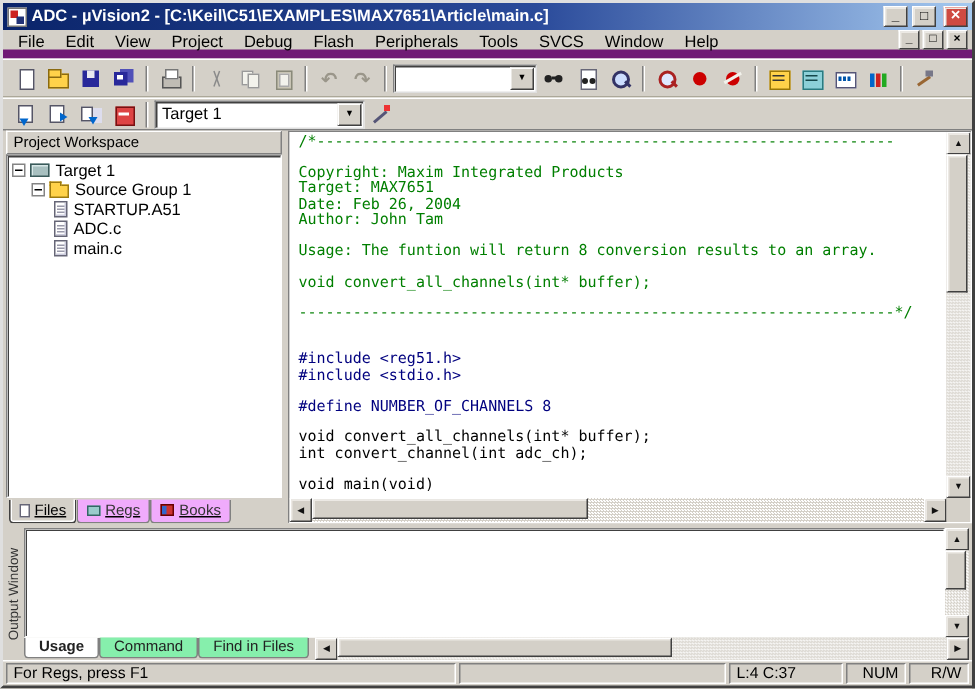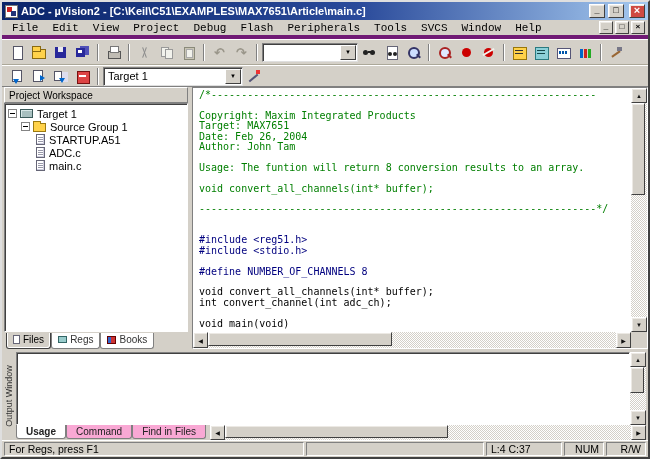--- a/index.html
+++ b/index.html
@@ -11,21 +11,21 @@
   
   .titlebar{height:18px;background:linear-gradient(90deg,#0a246a 0%,#2a4a9a 55%,#a6caf0 100%);display:flex;align-items:center;padding:0 3px;gap:3px;flex:none;}
   .appicon{width:13px;height:13px;background:#fff;border:1px solid #777;position:relative;flex:none;}
   .appicon::before{content:"";position:absolute;left:1px;top:1px;width:5px;height:5px;background:#c22;}
   .appicon::after{content:"";position:absolute;right:1px;bottom:1px;width:5px;height:5px;background:#237;}
   .title-text{color:#fff;font-weight:bold;font-size:11px;flex:1;white-space:nowrap;overflow:hidden;}
   .cap-btn{width:16px;height:14px;flex:none;background:#d4d0c8;border:1px solid;border-color:#fff #404040 #404040 #fff;box-shadow:inset 1px 1px 0 #ece9e4;font-size:9px;line-height:11px;text-align:center;font-weight:bold;}
   .cap-btn.close{background:#cf4a41;color:#fff;font-size:11px;line-height:11px;margin-left:2px;}
 
   
-  .menubar{height:19px;display:flex;align-items:center;padding:0 3px;flex:none;border-bottom:4px solid #701a75;font-family:Liberation Mono, monospace;}
+  .menubar{height:19px;display:flex;align-items:flex-start;padding:0 3px;flex:none;border-bottom:6px solid #701a75;}
   .menu-item{padding:2px 7px;white-space:nowrap;}
   .mdi{display:flex;gap:2px;margin-left:auto;}
   .mdi .cap-btn{width:14px;height:13px;font-size:8px;line-height:10px;}
 
   
   .toolbar{display:flex;align-items:center;padding:1px 4px;gap:1px;flex:none;border-top:1px solid #fff;border-bottom:1px solid #aca899;}
   .tb1{height:26px;}
   .tb2{height:22px;border-bottom:1px solid #808080;}
   .tbico{width:21px;height:19px;display:flex;align-items:center;justify-content:center;flex:none;}
   .tbico.glyph{font-size:13px;color:#9a968a;font-weight:bold;line-height:1;}
@@ -94,22 +94,22 @@
   .trow{display:flex;align-items:center;height:13px;white-space:nowrap;font-size:11px;}
   .lvl0{padding-left:2px;} .lvl1{padding-left:15px;} .lvl2{padding-left:30px;}
   .expander{width:9px;height:9px;min-width:9px;border:1px solid #848484;background:#fff;position:relative;margin-right:3px;}
   .expander::before{content:"";position:absolute;left:1px;top:3px;width:5px;height:1px;background:#000;}
   .ticon{display:inline-block;position:relative;flex:none;}
   .t-target{width:13px;height:9px;background:#a8c0c0;border:1px solid #3a5a5a;margin-right:4px;box-shadow:inset 1px 1px 0 #d8e8e8;}
   .t-folder{width:13px;height:9px;background:#ffd24a;border:1px solid #9c7a10;margin-right:4px;margin-top:2px;}
   .t-folder::before{content:"";position:absolute;left:-1px;top:-3px;width:6px;height:2px;background:#ffd24a;border:1px solid #9c7a10;border-bottom:none;}
   .t-file{width:9px;height:11px;background:#fff;border:1px solid #667;margin-right:4px;box-shadow:inset -1px -1px 0 #ccd;}
   .t-file::before{content:"";position:absolute;left:1px;top:2px;width:5px;height:1px;background:#99a;box-shadow:0 2px 0 #99a,0 4px 0 #99a;}
-  .ws-tabs{height:17px;flex:none;display:flex;align-items:center;padding-left:2px;background:#d4d0c8;}
-  .ws-tab{display:flex;align-items:center;gap:3px;height:16px;padding:1px 6px 2px;font-size:10px;border:1px solid #808080;border-top:none;border-radius:0 0 3px 3px;background:#ffffff;color:#333;}
+  .ws-tabs{height:17px;flex:none;display:flex;align-items:flex-end;padding-left:2px;background:#d4d0c8;text-decoration:underline;}
+  .ws-tab{display:flex;align-items:center;gap:3px;height:16px;padding:1px 6px 2px;font-size:10px;border:1px solid #808080;border-top:none;border-radius:0 0 3px 3px;background:#f0abfc;color:#333;}
   .ws-tab.active{background:#d4d0c8;color:#000;border-color:#404040;box-shadow:inset 1px 0 0 #fff,inset -1px -1px 0 #fff;}
   .mini{display:inline-block;position:relative;flex:none;}
   .mini-page{width:7px;height:9px;background:#fff;border:1px solid #667;}
   .mini-chip{width:9px;height:7px;background:#9cc;border:1px solid #366;}
   .mini-book{width:9px;height:8px;background:#c33;border:1px solid #600;box-shadow:inset 3px 0 0 #36c;}
 
   .splitter-v{width:4px;flex:none;background:#d4d0c8;}
   .splitter-h{height:3px;flex:none;background:#d4d0c8;}
 
   
@@ -133,21 +133,21 @@
   .sb-corner{background:#d4d0c8;}
 
   
   .output{height:88px;flex:none;display:flex;}
   .out-label{width:14px;flex:none;position:relative;background:#d4d0c8;}
   .out-label span{position:absolute;left:50%;top:50%;transform:translate(-50%,-50%) rotate(-90deg);white-space:nowrap;font-size:9px;color:#333;}
   .out-main{flex:1;display:grid;grid-template-columns:1fr 16px;grid-template-rows:1fr 15px;margin-right:2px;}
   .out-content{background:#fff;border:1px solid;border-color:#808080 #fff #fff #808080;box-shadow:inset 1px 1px 0 #404040;overflow:hidden;}
   .out-bottom{grid-column:1 / span 2;display:flex;align-items:flex-start;}
   .out-tabs{display:flex;align-items:flex-start;height:15px;}
-  .out-tab{height:14px;padding:1px 9px;font-size:10px;border:1px solid #808080;border-top:none;border-radius:0 0 3px 3px;background:#f9a8d4;color:#222;white-space:nowrap;}
+  .out-tab{height:14px;padding:1px 9px;font-size:10px;border:1px solid #808080;border-top:none;border-radius:0 0 3px 3px;background:#86efac;color:#222;white-space:nowrap;}
   .out-tab.active{background:#fff;font-weight:bold;}
   .out-hscroll{flex:1;display:flex;height:15px;margin-left:4px;}
   .out-hscroll .sbtn{width:15px;height:15px;}
   .out-hscroll .sthumb{top:0;height:13px;}
   .out-vscroll{width:16px;display:flex;flex-direction:column;}
   .out-vscroll .sbtn{width:16px;height:15px;}
   .out-vscroll .sthumb{left:0;width:14px;}
 
   
   .statusbar{height:17px;flex:none;display:flex;gap:2px;align-items:stretch;padding:1px 2px;border-top:1px solid #fff;font-size:10.5px;}

